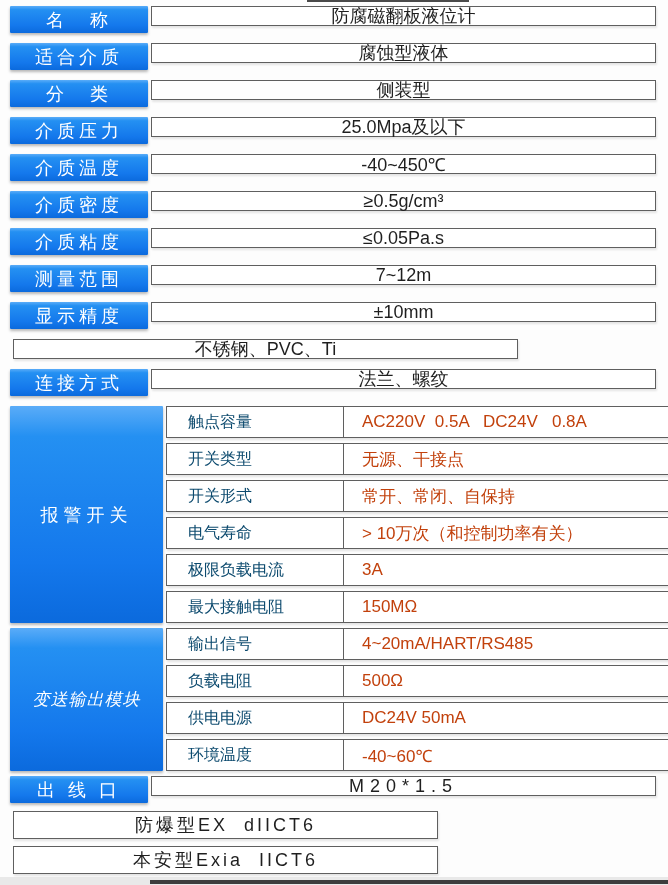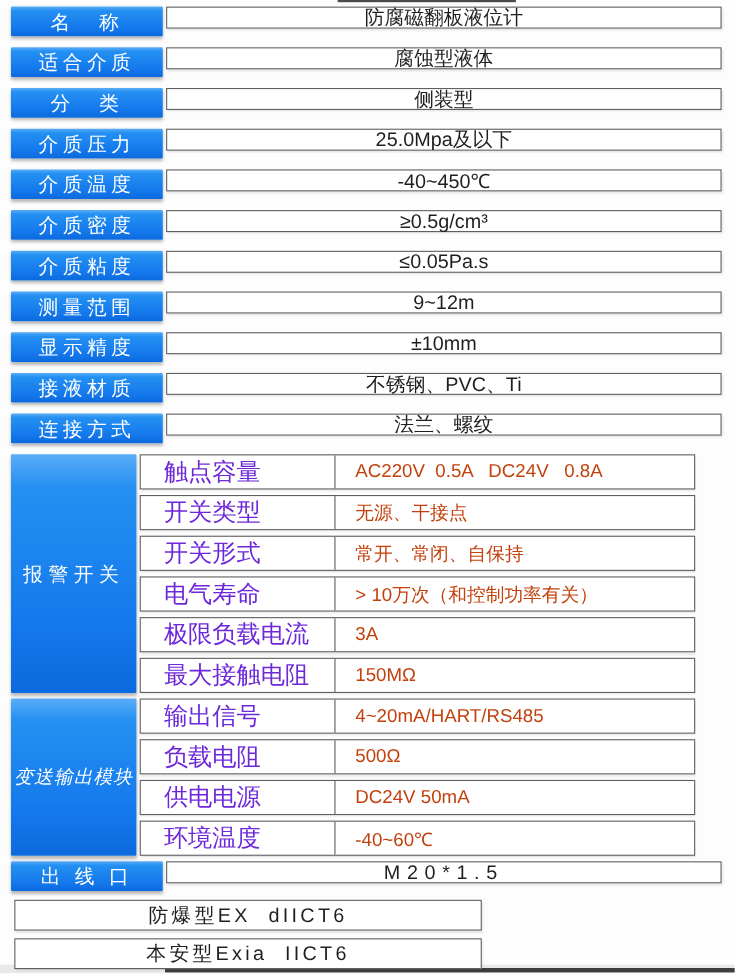--- a/index.html
+++ b/index.html
@@ -58,40 +58,40 @@
     border: 1px solid #5f5f5f;
     background: #fff;
     color: #1f1f1f;
     font-size: 18px;
     display: flex; align-items: center; justify-content: center;
     box-shadow: 1px 2px 2px rgba(0,0,0,0.10);
     white-space: pre;
   }
   .section { display: flex; margin-bottom: 5px; }
   .section-label {
-    width: 114px;
+    width: 153px;
     font-size: 18px; letter-spacing: 5px;
   }
   .section-label.ls-tight { font-size: 17px; letter-spacing: 1px; font-style: italic; }
   .section-body { margin-left: 3px; display: flex; flex-direction: column; }
   .sub-row {
     width: 505px; height: 32px;
     border: 1px solid #5f5f5f;
     background: #fff;
     display: flex;
     margin-bottom: 5px;
     box-shadow: 1px 2px 2px rgba(0,0,0,0.10);
   }
   .sub-row:last-child { margin-bottom: 0; }
   .sub-label {
     width: 177px;
     border-right: 1px solid #5f5f5f;
     display: flex; align-items: center;
     padding-left: 21px;
-    font-size: 22px; color: #6d28d9;
+    font-size: 16px; color: #0c4a6e;
     white-space: pre;
   }
   .sub-value {
     flex: 1;
     display: flex; align-items: center;
     padding-left: 18px;
     font-size: 17px; color: #c2410c;
     white-space: pre;
   }
   .ex-row {
@@ -142,28 +142,27 @@
     <div class="row">
       <div class="blue cell-label">介质密度</div>
       <div class="cell-value">≥0.5g/cm³</div>
     </div>
     <div class="row">
       <div class="blue cell-label">介质粘度</div>
       <div class="cell-value">≤0.05Pa.s</div>
     </div>
     <div class="row">
       <div class="blue cell-label">测量范围</div>
-      <div class="cell-value">9~12m</div>
+      <div class="cell-value">7~12m</div>
     </div>
     <div class="row">
       <div class="blue cell-label">显示精度</div>
       <div class="cell-value">±10mm</div>
     </div>
     <div class="row">
-      <div class="blue cell-label">接液材质</div>
       <div class="cell-value">不锈钢、PVC、Ti</div>
     </div>
     <div class="row">
       <div class="blue cell-label">连接方式</div>
       <div class="cell-value">法兰、螺纹</div>
     </div>
 
     <div class="section">
       <div class="blue section-label">报警开关</div>
       <div class="section-body">

